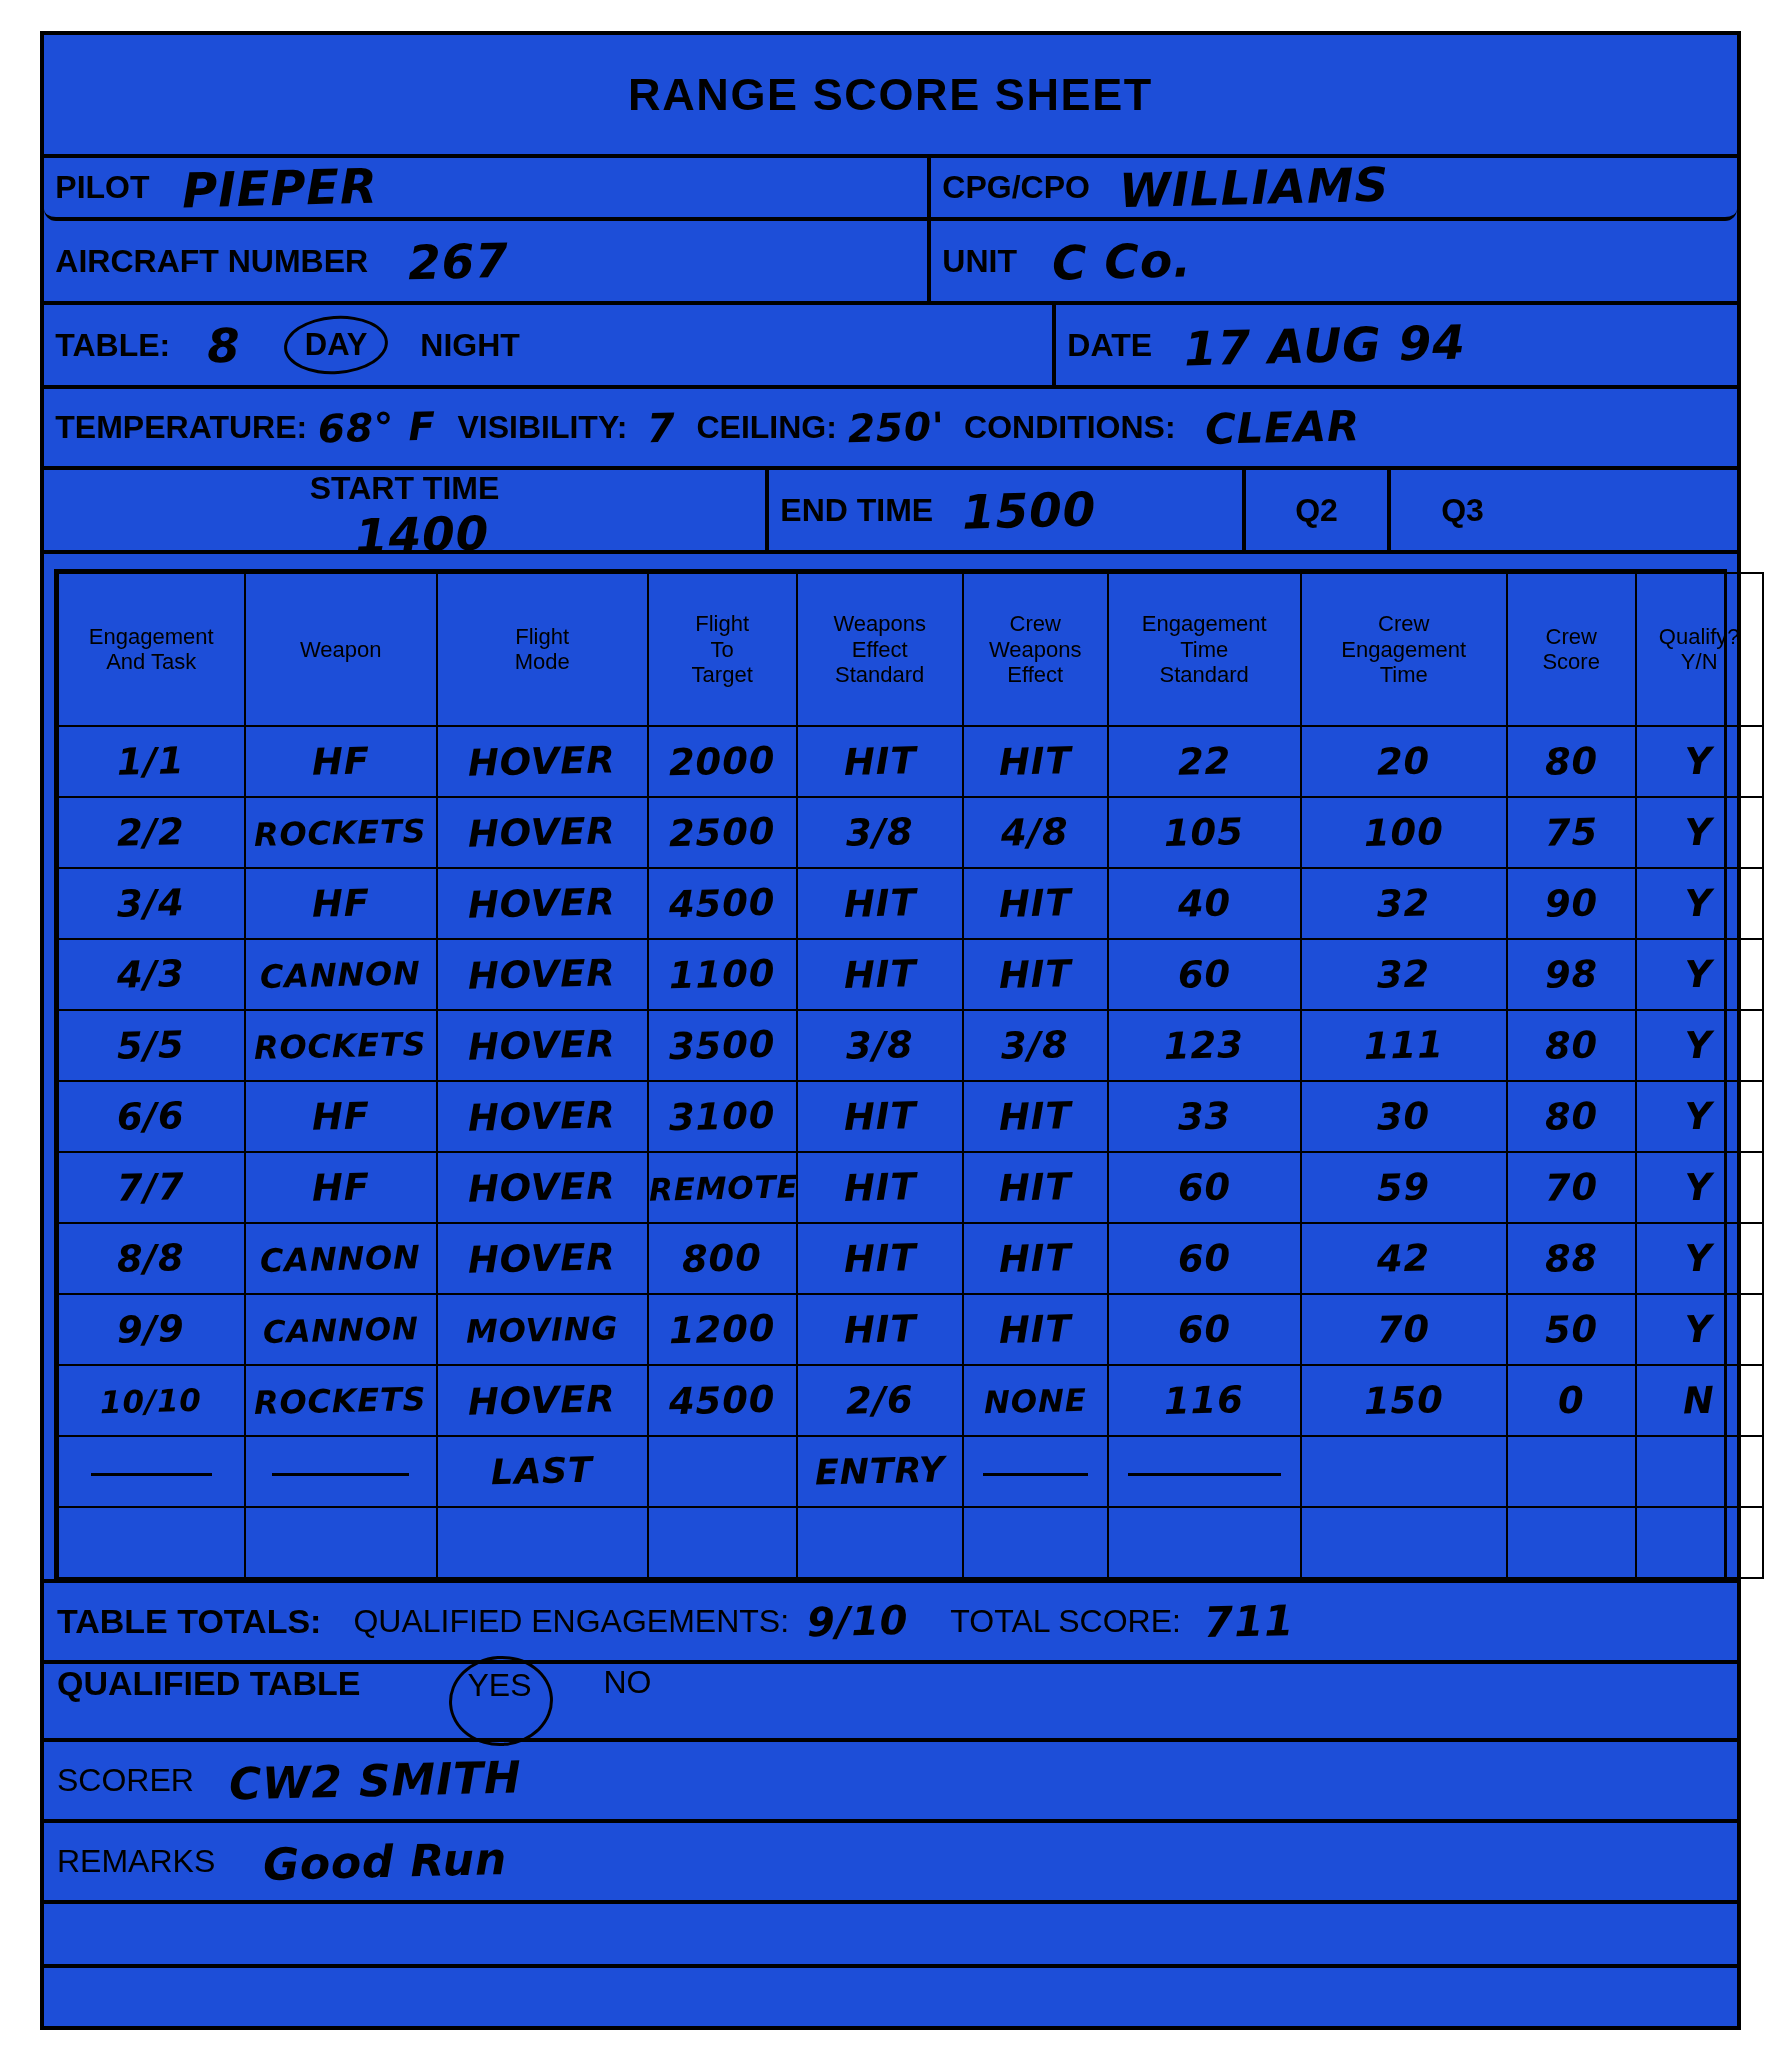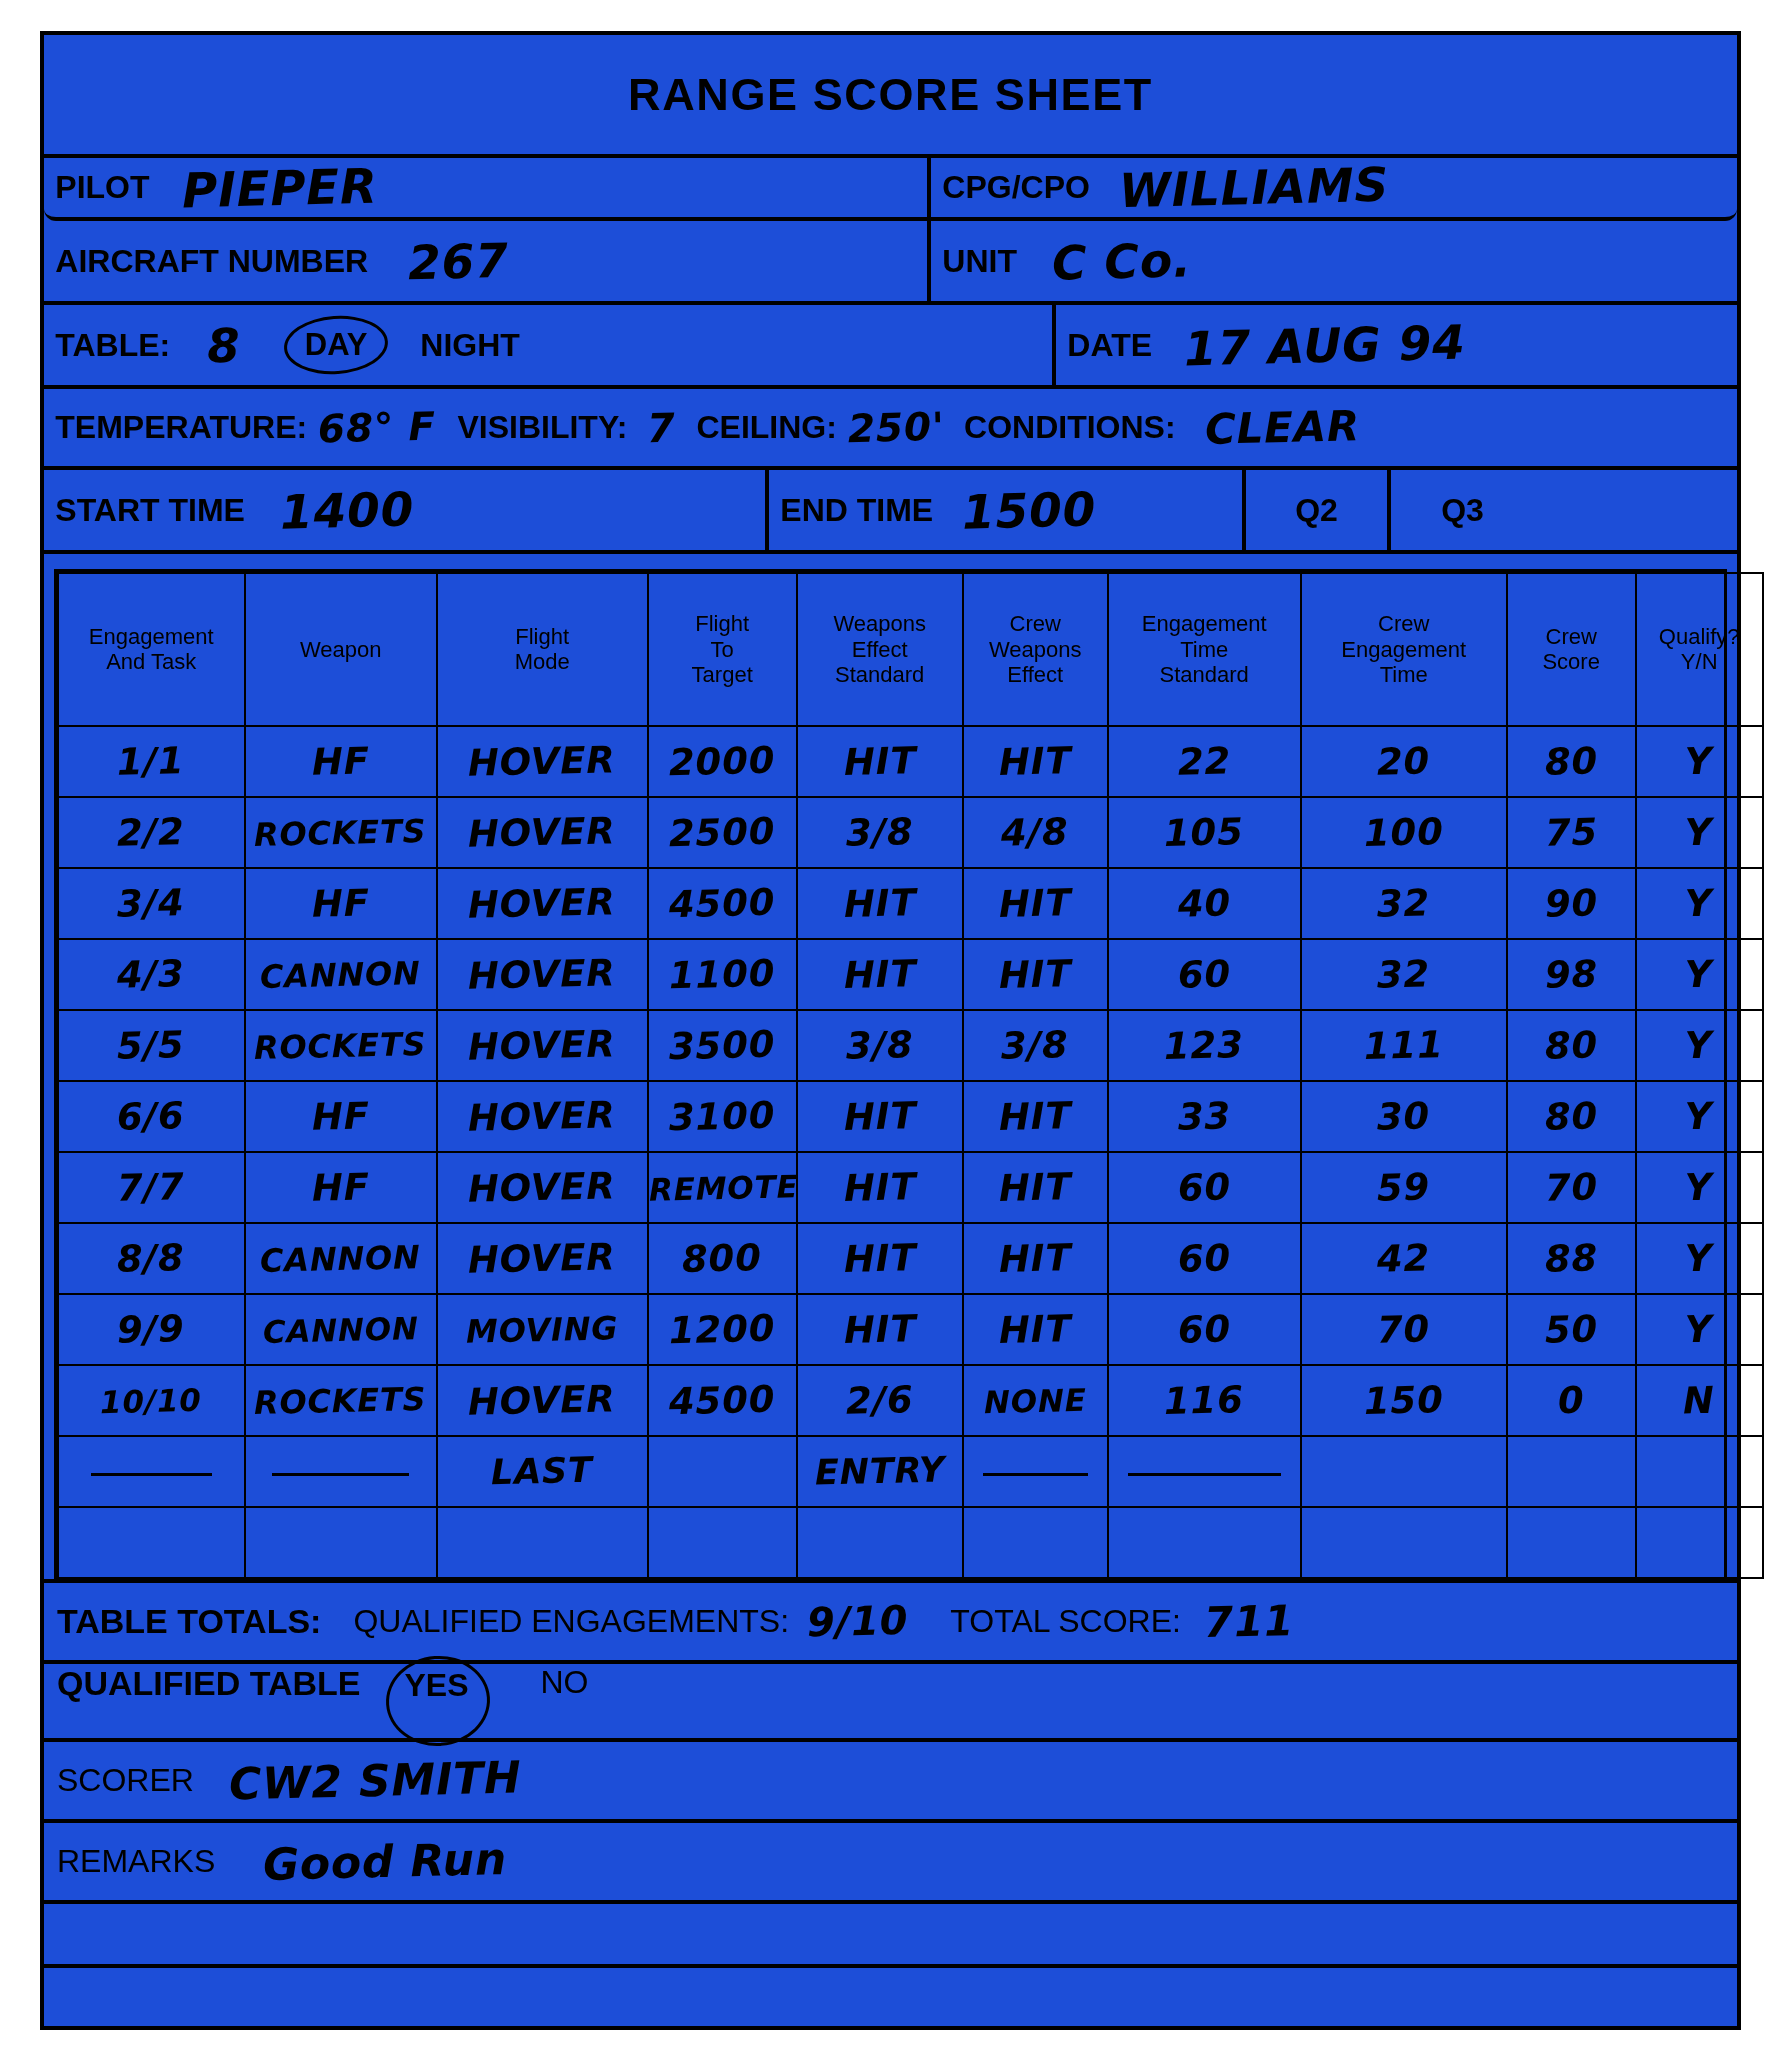--- a/index.html
+++ b/index.html
@@ -205,21 +205,21 @@
       <span class="lbl" style="margin-left:21px;">VISIBILITY:</span>
       <span class="val-sm hand" style="font-size:40px;margin-left:19.3px;">7</span>
       <span class="lbl" style="margin-left:21px;">CEILING:</span>
       <span class="val-sm hand" style="font-size:39px;margin-left:11.3px;">250'</span>
       <span class="lbl" style="margin-left:19.3px;">CONDITIONS:</span>
       <span class="val-sm hand" style="font-size:42px;margin-left:29px;">CLEAR</span>
     </div>
   </div>
 
   <div class="row" style="height:84px;">
-    <div class="cell vline" style="width:725px;">
+    <div class="cell vline" style="width:725px;flex-direction:column;">
       <span class="lbl">START TIME</span>
       <span class="val hand" style="font-size:47px;margin-left:35px;">1400</span>
     </div>
     <div class="cell vline" style="width:477px;">
       <span class="lbl">END TIME</span>
       <span class="val hand" style="font-size:47px;margin-left:29px;">1500</span>
     </div>
     <div class="cell vline" style="width:145px;justify-content:center;">
       <span class="lbl">Q2</span>
     </div>
@@ -445,21 +445,21 @@
   <div class="totals-row">
     <span class="lbl" style="font-size:34px;">TABLE TOTALS:</span>
     <span class="lbl" style="font-weight:400;font-size:32px;margin-left:32px;">QUALIFIED ENGAGEMENTS:</span>
     <span class="hand" style="font-size:40px;margin-left:18px;">9/10</span>
     <span class="lbl" style="font-weight:400;font-size:32px;margin-left:42px;">TOTAL SCORE:</span>
     <span class="hand" style="font-size:42px;margin-left:22.6px;">711</span>
   </div>
 
   <div class="qual-row">
     <span class="lbl" style="font-size:34px;">QUALIFIED TABLE</span>
-    <span class="lbl circled" style="font-weight:700;font-size:32px;margin-left:30px;padding-left:14px;">YES</span>
+    <span class="lbl circled" style="font-weight:400;font-size:32px;margin-left:93px;padding-left:14px;">YES</span>
     <span class="lbl" style="font-weight:400;font-size:32px;margin-left:56px;">NO</span>
   </div>
 
   <div class="scorer-row">
     <span class="lbl" style="font-weight:400;font-size:32px;">SCORER</span>
     <span class="hand" style="font-size:44px;margin-left:35px;">CW2 SMITH</span>
   </div>
 
   <div class="remarks-row">
     <span class="lbl" style="font-weight:400;font-size:32px;">REMARKS</span>

